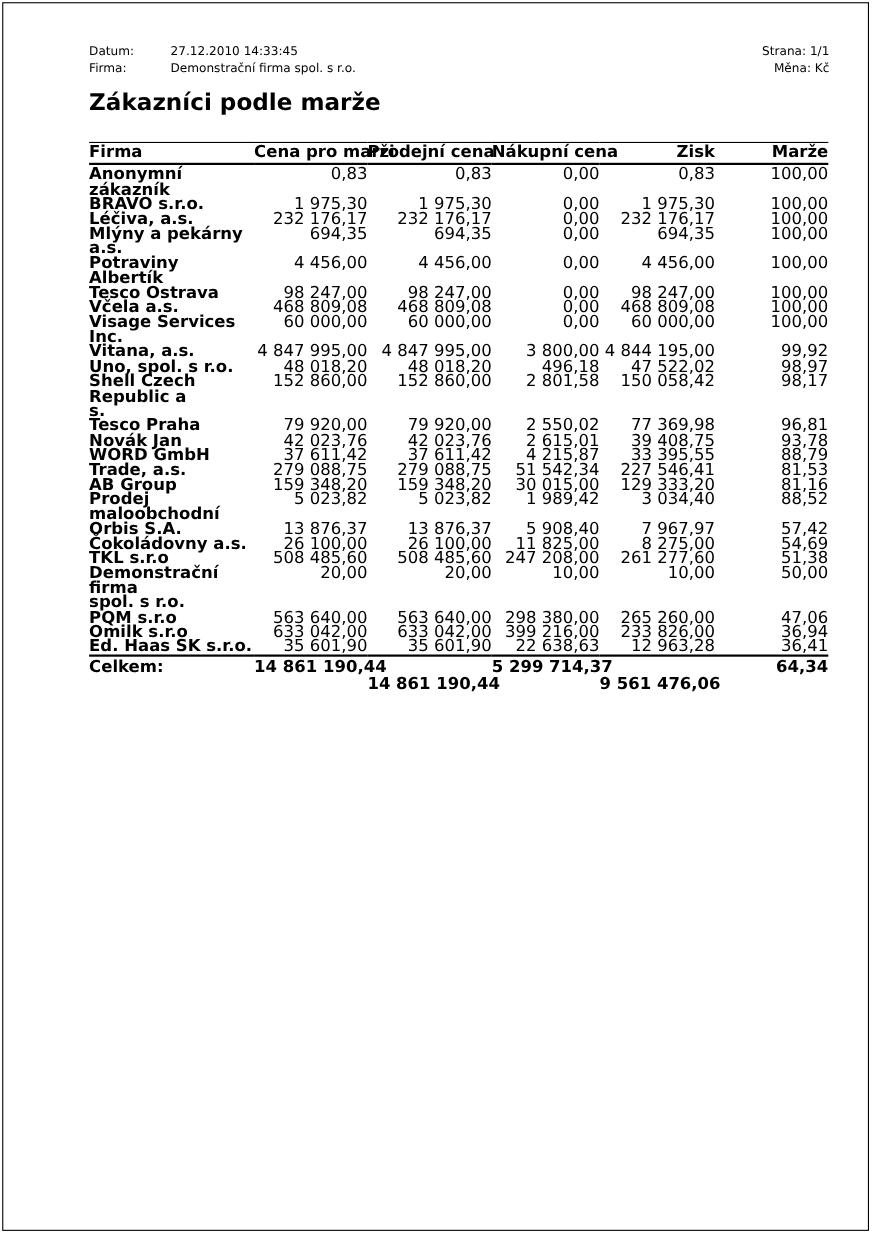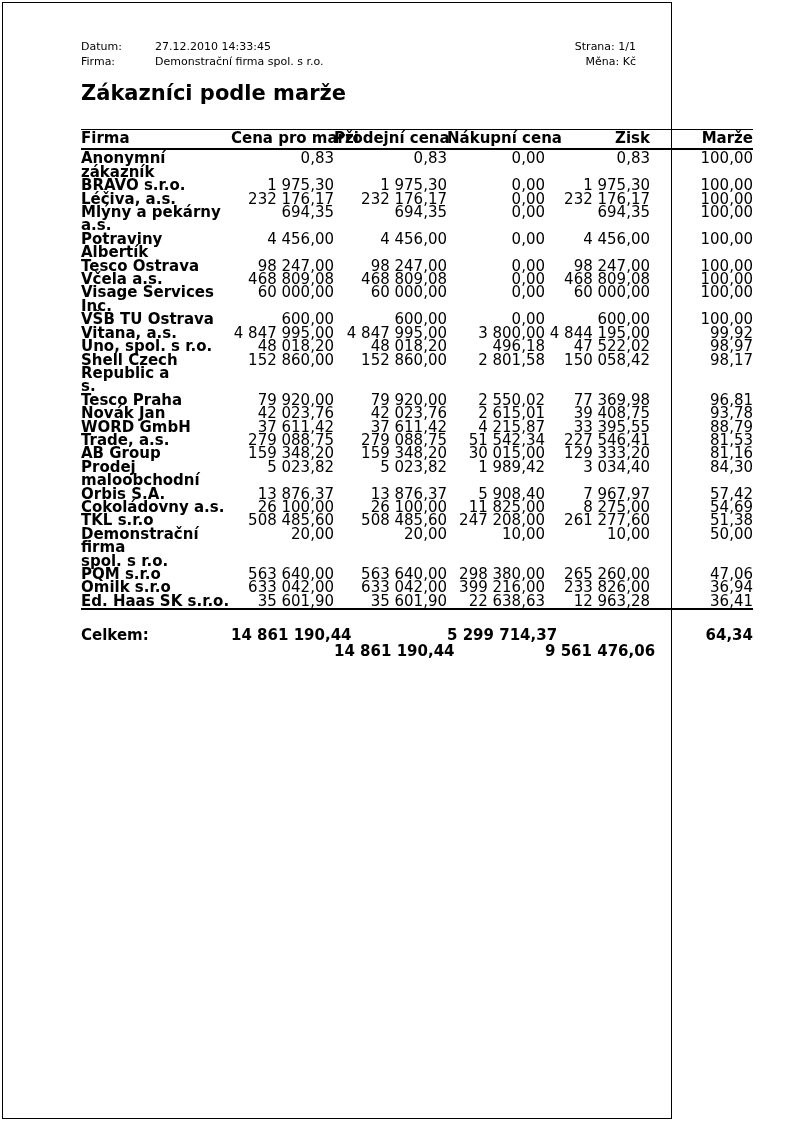--- a/index.html
+++ b/index.html
@@ -2,21 +2,21 @@
 <html><head>
 <meta charset="utf-8">
 <style>
   html, body {
     margin: 0;
     padding: 0;
     background: #ffffff;
     font-family: "DejaVu Sans", "Liberation Sans", sans-serif;
   }
   .page {
-    width: 670px;
+    width: 788px;
     height: 1117px;
     margin: 2px;
     border: 1px solid #000000;
     background: #ffffff;
     box-sizing: border-box;
     position: relative;
   }
   .content {
     padding: 36px 35px 0 78px;
   }
@@ -80,21 +80,21 @@
     margin-left: 32px;
   }
   table.report-table td.col-marze {
     font-weight: normal;
   }
   table.report-table tfoot td {
     font-weight: bold;
   }
   table.report-table tfoot tr.totals-row-1 td {
     border-top: 2px solid #000000;
-    padding-top: 19px;
+    padding-top: 3px;
   }
   table.report-table tfoot tr.totals-row-2 td {
     padding-top: 2px;
   }
 </style>
 </head>
 <body>
 
 <div class="page">
   <div class="content">
@@ -192,28 +192,20 @@
   </tr>
           <tr>
     <td class="col-firma">Visage Services Inc.</td>
     <td>60 000,00</td>
     <td>60 000,00</td>
     <td>0,00</td>
     <td>60 000,00</td>
     <td class="col-marze">100,00</td>
   </tr>
           <tr>
-    <td class="col-firma">VŠB TU Ostrava</td>
-    <td>600,00</td>
-    <td>600,00</td>
-    <td>0,00</td>
-    <td>600,00</td>
-    <td class="col-marze">100,00</td>
-  </tr>
-          <tr>
     <td class="col-firma">Vitana, a.s.</td>
     <td>4 847 995,00</td>
     <td>4 847 995,00</td>
     <td>3 800,00</td>
     <td>4 844 195,00</td>
     <td class="col-marze">99,92</td>
   </tr>
           <tr>
     <td class="col-firma">Uno, spol. s r.o.</td>
     <td>48 018,20</td>
@@ -270,21 +262,21 @@
     <td>30 015,00</td>
     <td>129 333,20</td>
     <td class="col-marze">81,16</td>
   </tr>
           <tr>
     <td class="col-firma">Prodej maloobchodní</td>
     <td>5 023,82</td>
     <td>5 023,82</td>
     <td>1 989,42</td>
     <td>3 034,40</td>
-    <td class="col-marze">84,30</td>
+    <td class="col-marze">88,52</td>
   </tr>
           <tr>
     <td class="col-firma">Orbis S.A.</td>
     <td>13 876,37</td>
     <td>13 876,37</td>
     <td>5 908,40</td>
     <td>7 967,97</td>
     <td class="col-marze">57,42</td>
   </tr>
           <tr>

